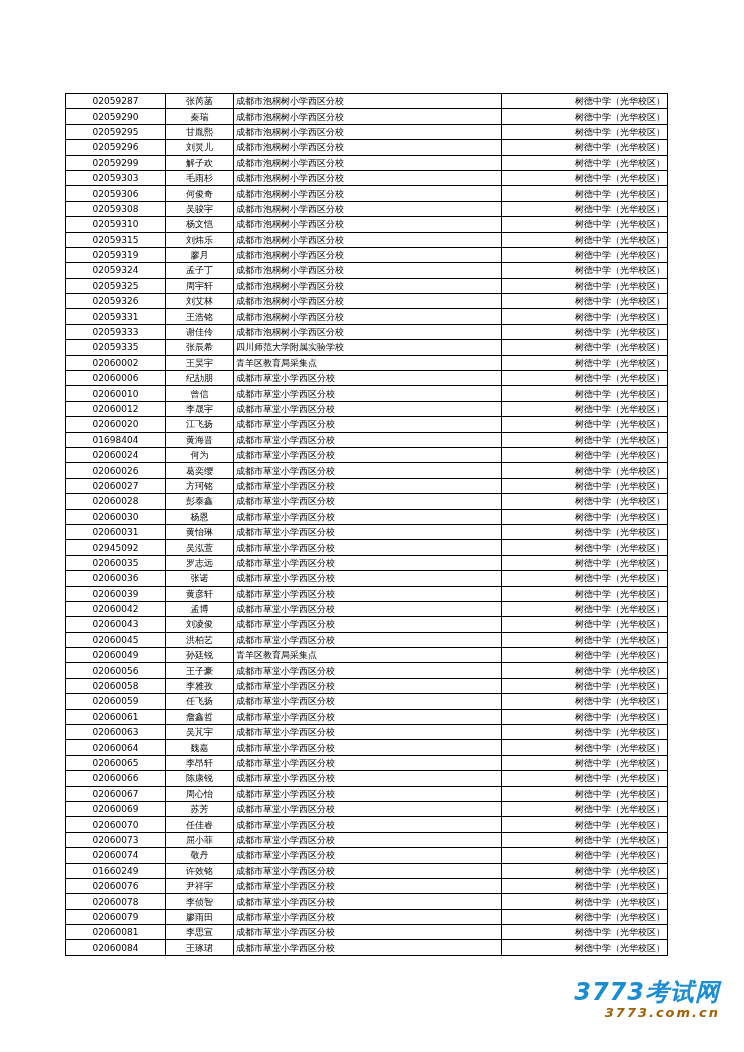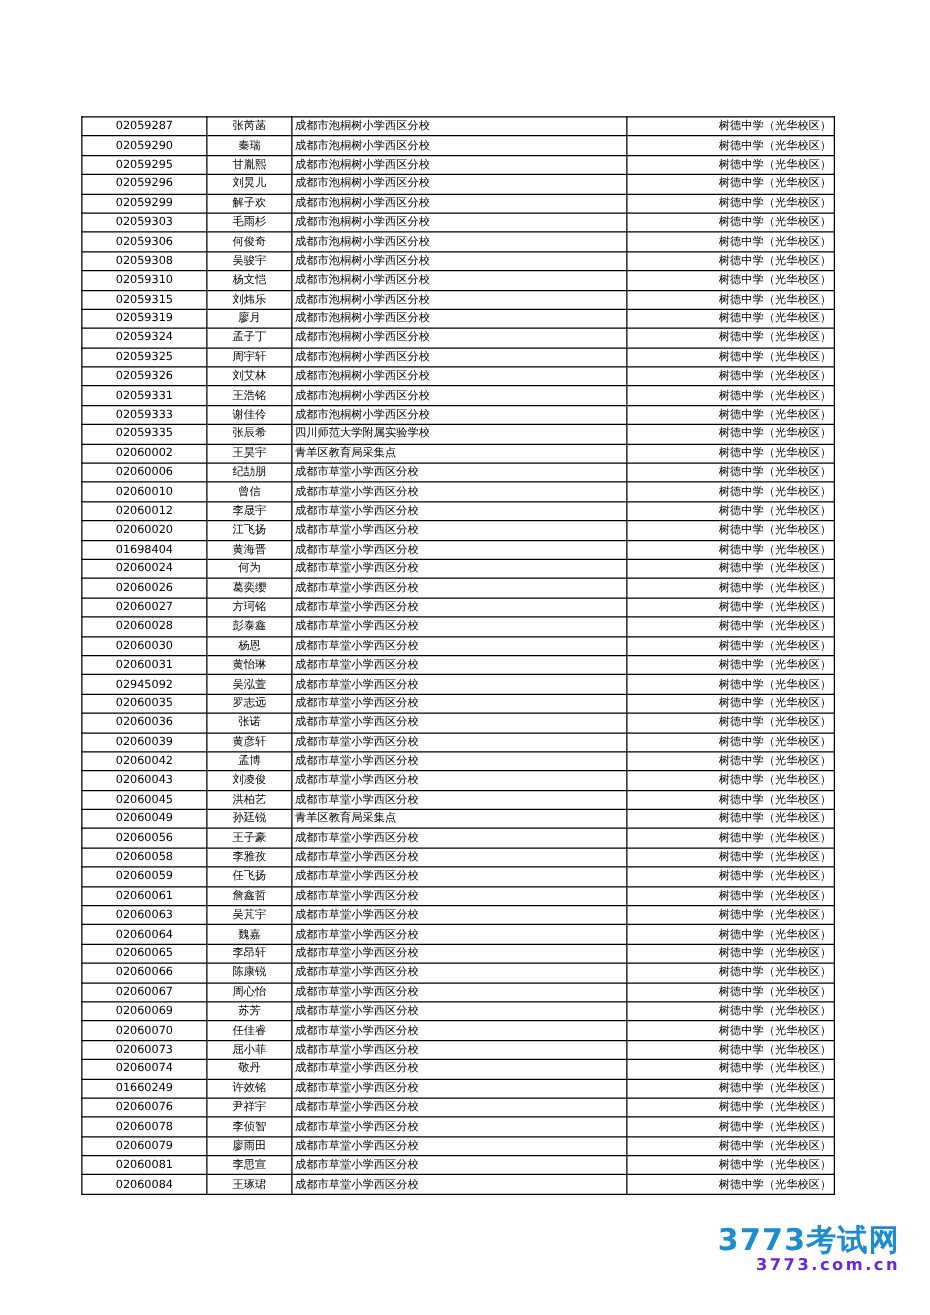--- a/index.html
+++ b/index.html
@@ -38,32 +38,33 @@
   td.col-id     { width: 95px;  text-align: center; }
   td.col-name   { width: 63px;  text-align: center; }
   td.col-school { width: 263px; text-align: left; margin-left: 17px;   }
   td.col-assign { width: 161px; text-align: right; }
 
   .watermark {
     position: absolute;
     right: 24px;
     top: 980px;
     text-align: right;
+    font-style: italic;
     line-height: 1.05;
   }
   .wm-title {
     font-size: 24px;
     font-weight: bold;
     color: #1b8dd0;
     letter-spacing: 1px;
   }
   .wm-url {
     font-size: 13px;
     font-weight: bold;
-    color: #6d28d9;
+    color: #a16207;
     letter-spacing: 2px;
     margin-top: 1px;
     text-align: right;
   }
 </style>
 </head>
 <body>
 
 <div class="page">
 

